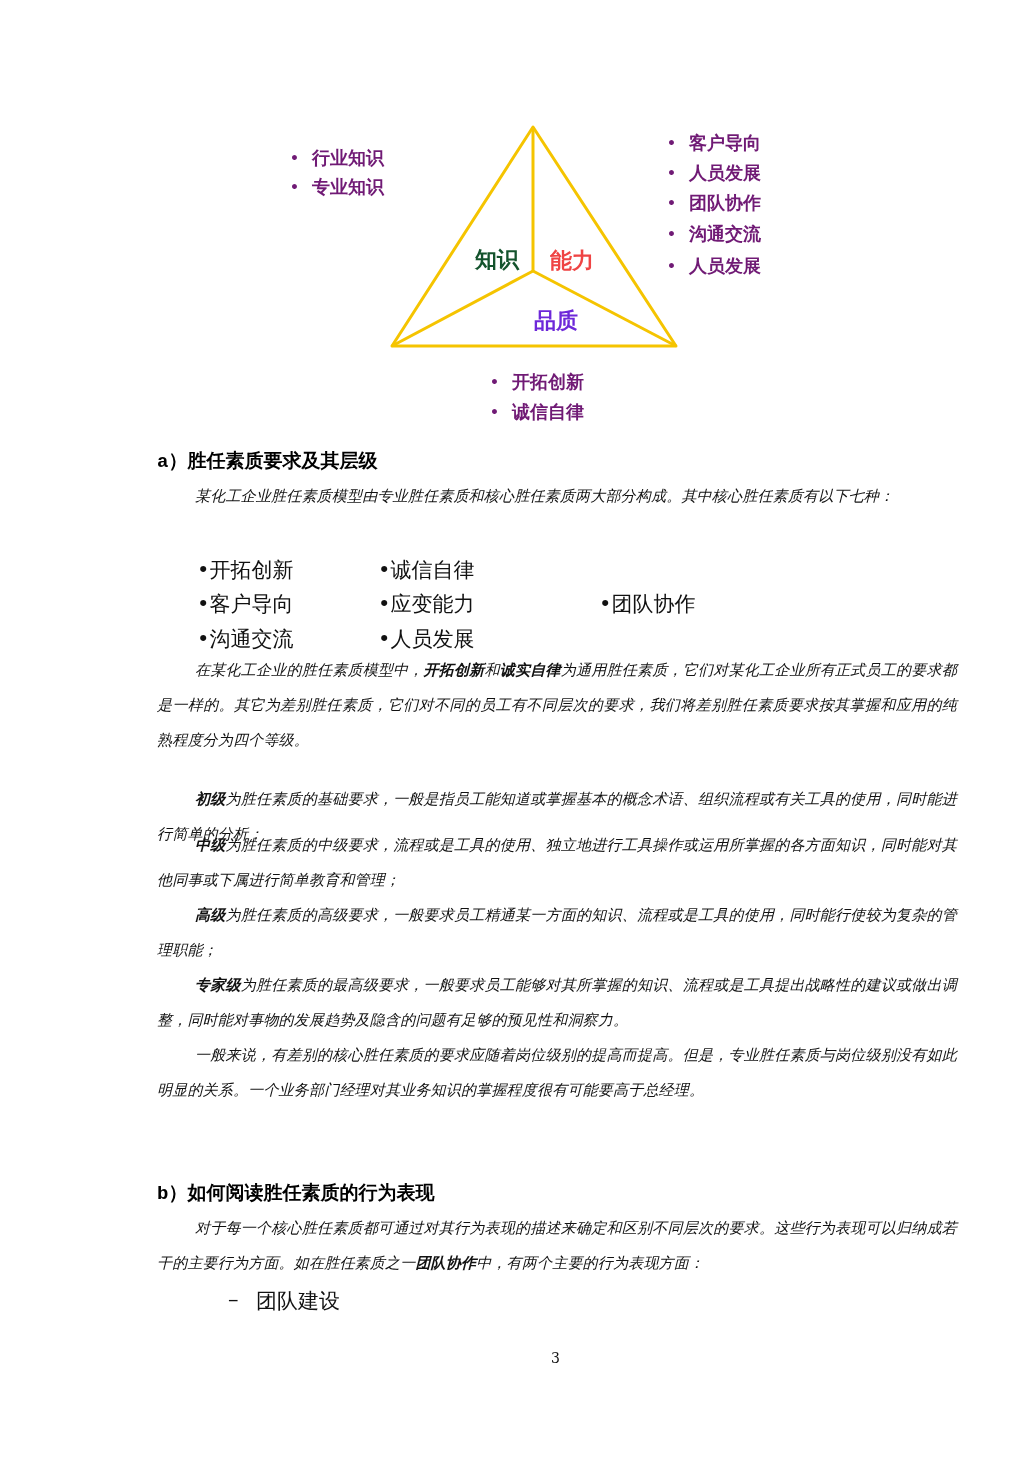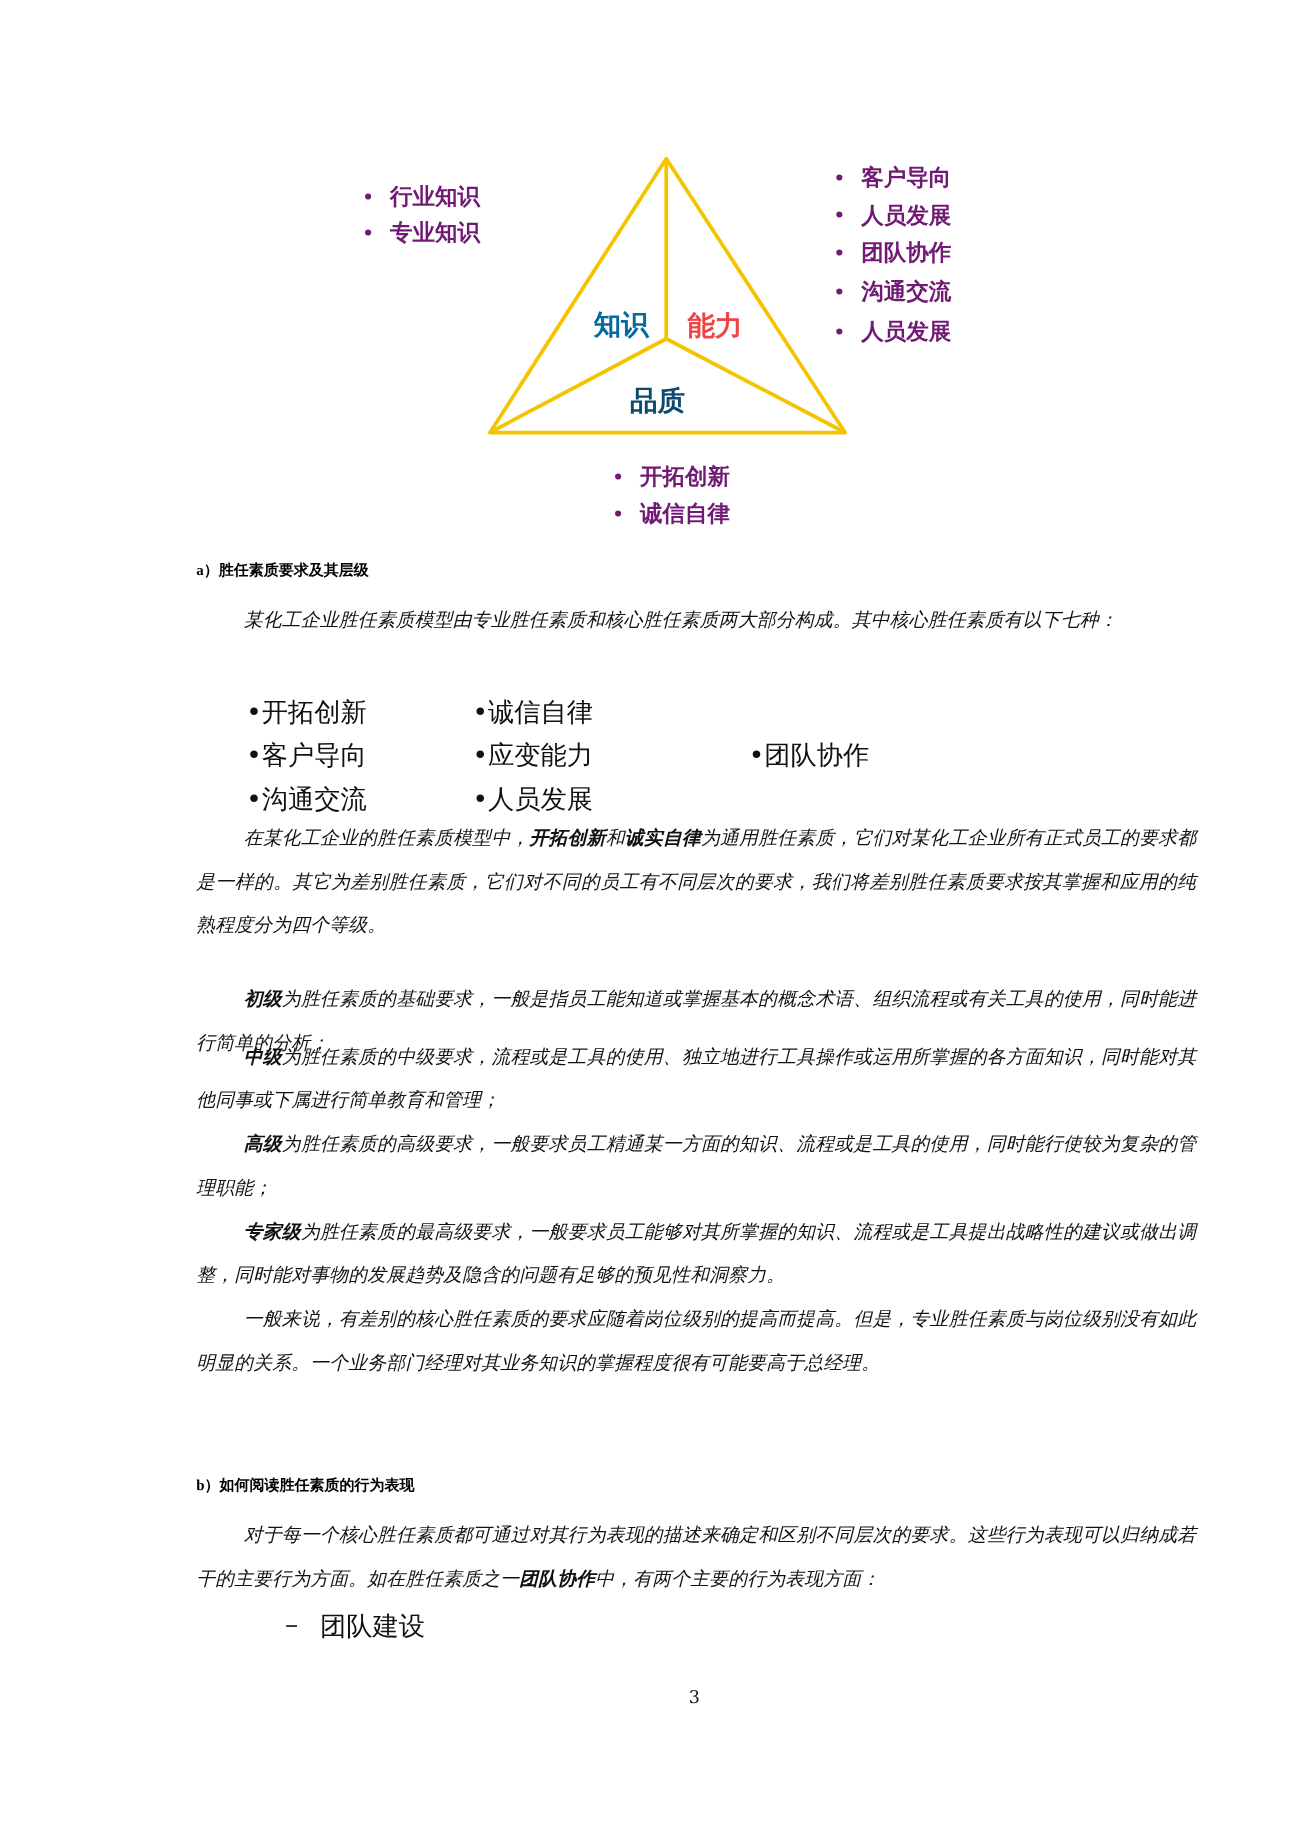--- a/index.html
+++ b/index.html
@@ -4,44 +4,44 @@
 <style>
   html, body { margin: 0; padding: 0; background: #ffffff; }
   body { width: 1035px; height: 1465px; position: relative; overflow: hidden;
          font-family: "DejaVu Serif", "Liberation Serif", serif; color: #111; }
   .abs { position: absolute; }
   .diag-item { position: absolute; font-family: "DejaVu Sans", "Liberation Sans", sans-serif;
                font-weight: bold; font-size: 18px; color: #701a75; white-space: nowrap; line-height: 22px; }
   .diag-item .dot { display: inline-block; width: 22px; font-size: 14px; vertical-align: top; }
   .tri-label { position: absolute; font-family: "DejaVu Sans", "Liberation Sans", sans-serif;
                font-weight: bold; font-size: 22px; white-space: nowrap; }
-  .heading { position: absolute; left: 157px; font-family: Liberation Serif, serif;
-             font-weight: bold; font-size: 12px; color: #000; white-space: nowrap; }
+  .heading { position: absolute; left: 157px; font-family: Liberation Mono, monospace;
+             font-weight: bold; font-size: 19px; color: #000; white-space: nowrap; }
   .para { position: absolute; left: 157px; width: 800px; font-size: 15px; line-height: 35px;
           text-align: justify; text-indent: 38px; letter-spacing: 0.2px; font-style: italic; }
   .para b { font-family: "DejaVu Sans", "Liberation Sans", sans-serif; font-weight: bold; }
   .list-item { position: absolute; font-size: 21px; white-space: nowrap; }
   .pagenum { position: absolute; left: 551px; top: 1350px; font-size: 14px; }
 </style>
 </head>
 <body>
 
 <div>
   <svg class="abs" style="left:0;top:0" width="1035" height="400">
     <g stroke="#F5C400" stroke-width="3" fill="none" stroke-linejoin="round">
       <polygon points="533,127 392,346 676,346"></polygon>
       <line x1="533" y1="127" x2="533" y2="271"></line>
       <line x1="533" y1="271" x2="392" y2="346"></line>
       <line x1="533" y1="271" x2="676" y2="346"></line>
     </g>
   </svg>
 
-  <div class="tri-label" style="left:475px;top:245px;color:#0369a1">知识</div>
+  <div class="tri-label" style="left:475px;top:245px;color:#14532d">知识</div>
   <div class="tri-label" style="left:550px;top:246px;color:#ef4444">能力</div>
-  <div class="tri-label" style="left:504px;top:306px;color:#0c4a6e">品质</div>
+  <div class="tri-label" style="left:534px;top:306px;color:#6d28d9">品质</div>
 
   <div>
     <div class="diag-item" style="left:290px;top:147px"><span class="dot">•</span><span>行业知识</span></div>
     <div class="diag-item" style="left:290px;top:176px"><span class="dot">•</span><span>专业知识</span></div>
   </div>
 
   <div>
     <div class="diag-item" style="left:667px;top:132px"><span class="dot">•</span><span>客户导向</span></div>
     <div class="diag-item" style="left:667px;top:162px"><span class="dot">•</span><span>人员发展</span></div>
     <div class="diag-item" style="left:667px;top:192px"><span class="dot">•</span><span>团队协作</span></div>

